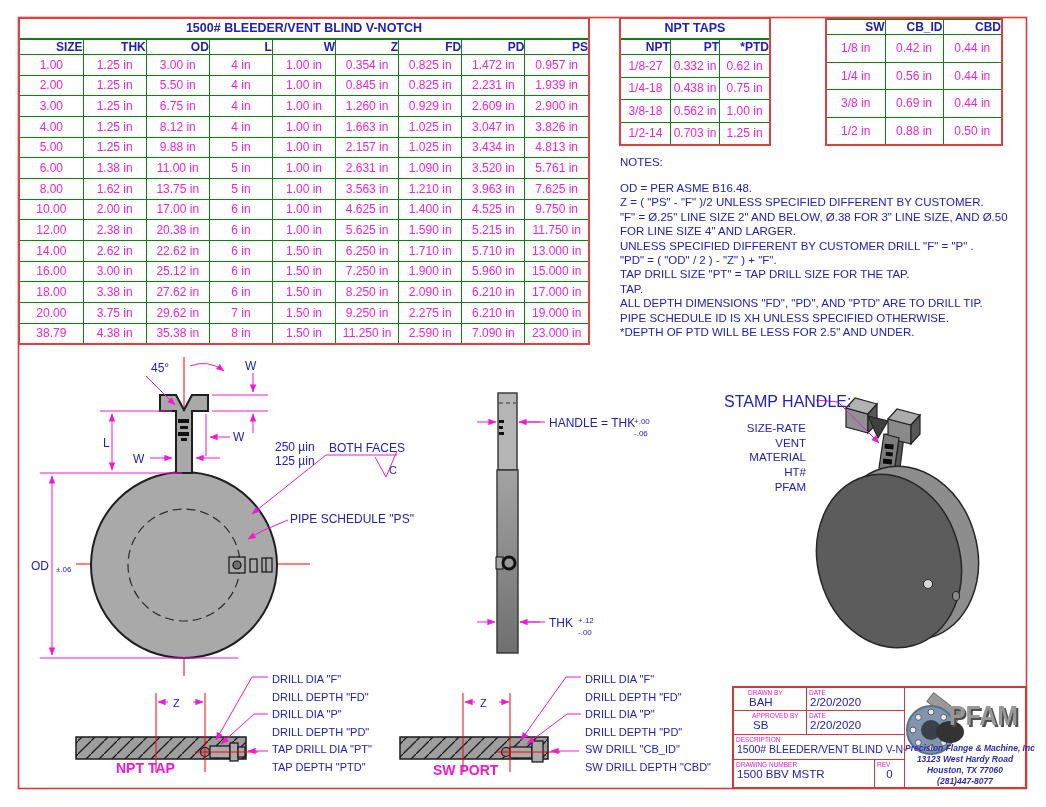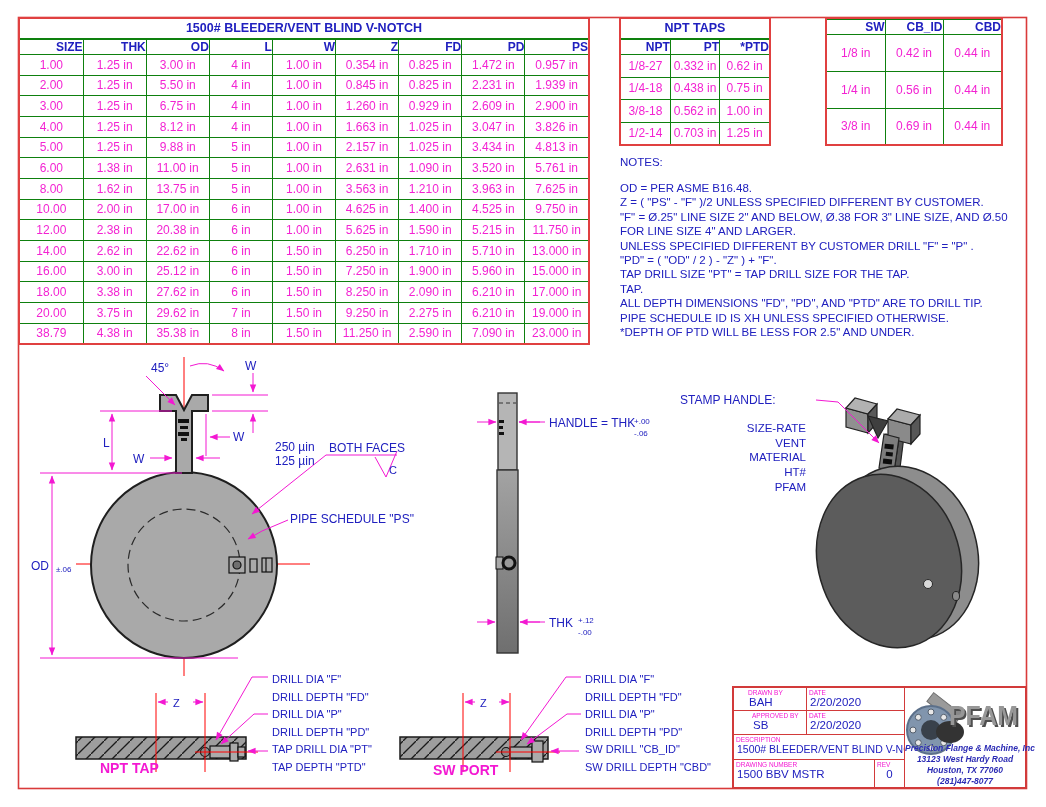--- a/index.html
+++ b/index.html
@@ -22,21 +22,21 @@
   .notes-head{margin-bottom:13px;}
   .notes-lines div{line-height:14.4px;white-space:nowrap;}
   
   svg text{font-family:"Liberation Sans",sans-serif;}
   .tb12{fill:#2020bf;font-size:12px;}
   .tb11{fill:#2020bf;font-size:11px;}
   .tb8{fill:#2020bf;font-size:8px;}
   .lbl-stack{position:absolute;color:#2020bf;font-size:11px;}
   .lbl-stack div{line-height:17.55px;white-space:nowrap;}
   .detail-caption{position:absolute;color:#f318d2;font-size:14px;font-weight:bold;white-space:nowrap;}
-  .iso-callout{position:absolute;left:680px;top:393px;color:#2020bf;font-size:12px;white-space:nowrap;}
+  .iso-callout{position:absolute;left:724px;top:393px;color:#2020bf;font-size:16px;white-space:nowrap;}
   .iso-list{position:absolute;left:700px;top:421px;width:106px;text-align:right;color:#2020bf;font-size:11.5px;}
   .iso-list div{line-height:14.7px;}
   
   .title-block{position:absolute;left:732px;top:686px;width:295px;height:103px;box-sizing:border-box;
                border:2px solid #d23a3a;display:grid;grid-template-columns:73px 68px 30px 1fr;
                grid-template-rows:23px 24px 25px 1fr;background:#fff;}
   .tbc{border-right:1px solid #d23a3a;border-bottom:1px solid #d23a3a;overflow:hidden;}
   .tbc.nobb{border-bottom:none;}
   .tblab{color:#f318d2;font-size:6.5px;padding:1px 0 0 2px;line-height:7px;}
   .tbval{color:#2020bf;font-size:11.5px;padding:0 0 0 3px;white-space:nowrap;}
@@ -453,20 +453,25 @@
         <tr>
           <td>1/4 in</td>
           <td>0.56 in</td>
           <td>0.44 in</td>
         </tr>
         <tr>
           <td>3/8 in</td>
           <td>0.69 in</td>
           <td>0.44 in</td>
         </tr>
+        <tr>
+          <td>1/2 in</td>
+          <td>0.88 in</td>
+          <td>0.50 in</td>
+        </tr>
       </tbody>
   </table>
 </div>
 
 <div class="notes">
   <div class="notes-head">NOTES:</div>
   <div class="notes-lines">
       <div>OD = PER ASME B16.48.</div>
       <div>Z = ( "PS" - "F" )/2 UNLESS SPECIFIED DIFFERENT BY CUSTOMER.</div>
       <div>"F"  = Ø.25" LINE SIZE 2" AND BELOW, Ø.38 FOR 3" LINE SIZE, AND Ø.50</div>
@@ -491,21 +496,21 @@
   </div>
 
 <div class="lbl-stack" style="left:272px;top:671px;">
     <div>DRILL DIA "F"</div>
     <div>DRILL DEPTH "FD"</div>
     <div>DRILL DIA "P"</div>
     <div>DRILL DEPTH "PD"</div>
     <div>TAP DRILL DIA "PT"</div>
     <div>TAP DEPTH "PTD"</div>
   </div>
-<div class="detail-caption" style="left:100px;top:760px;text-align:center;">NPT TAP</div>
+<div class="detail-caption" style="left:116px;top:760px;text-align:center;">NPT TAP</div>
 
 <div class="lbl-stack" style="left:585px;top:671px;">
     <div>DRILL DIA "F"</div>
     <div>DRILL DEPTH "FD"</div>
     <div>DRILL DIA "P"</div>
     <div>DRILL DEPTH "PD"</div>
     <div>SW DRILL "CB_ID"</div>
     <div>SW DRILL DEPTH "CBD"</div>
   </div>
 <div class="detail-caption" style="left:433px;top:762px;">SW PORT</div>

